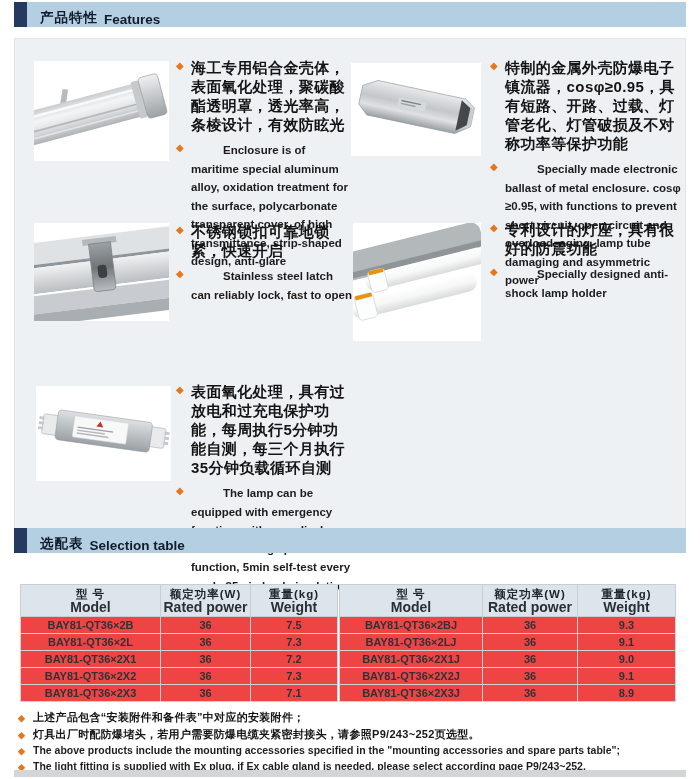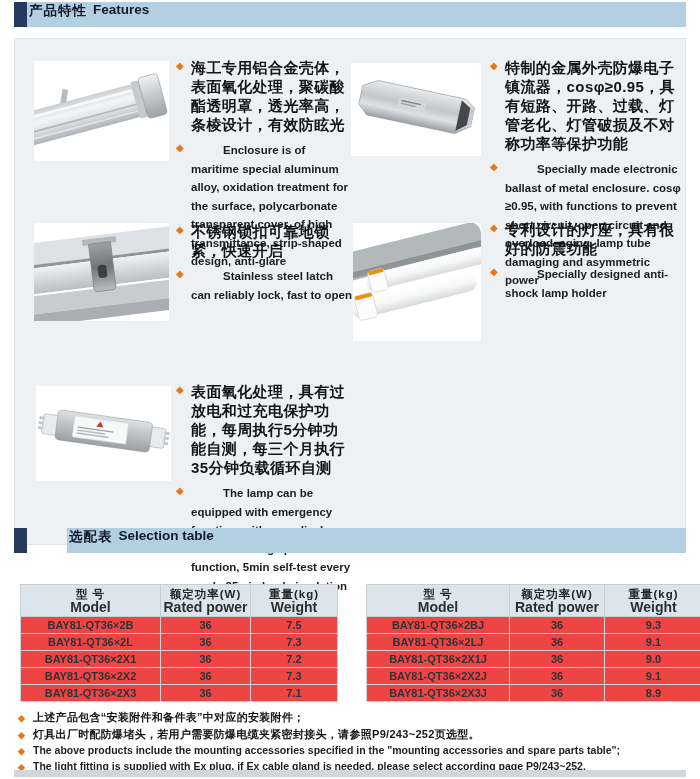--- a/index.html
+++ b/index.html
@@ -3,36 +3,36 @@
 <meta charset="utf-8">
 <style>
   html,body{margin:0;padding:0;background:#fff;}
   #canvas{
     position:relative;width:700px;height:779px;background:#ffffff;overflow:hidden;
     font-family:"Liberation Sans",sans-serif;color:#1b1b1b;
   }
   
   .sec-header{position:absolute;left:14px;width:672px;height:25px;display:flex;}
   .sec-header .sq{width:13px;height:25px;background:#26395e;flex:0 0 13px;}
-  .sec-header .bar{flex:1;background:#b4cfe1;display:flex;align-items:flex-start;padding-left:2px;}
+  .sec-header .bar{flex:1;background:#b4cfe1;display:flex;align-items:flex-end;padding-left:13px;}
   .sec-header .t-zh{font-size:13.5px;font-weight:bold;color:#101c2b;letter-spacing:1px;}
   .sec-header .t-en{font-size:13.5px;font-weight:bold;color:#101c2b;margin-left:6px;}
   
   .features-box{
     position:absolute;left:14px;top:38px;width:672px;height:507px;
     background:#eef1f4;border:1px solid #e2e5e8;box-sizing:border-box;
   }
   .photo{position:absolute;background:#ffffff;display:flex;align-items:center;justify-content:center;}
   .feat-text{position:absolute;}
   .li{position:relative;padding-left:15px;margin-bottom:6px;}
   .li .bullet{position:absolute;left:0;top:2px;font-size:10px;color:#e6771d;}
   .li.zh .txt{font-size:15px;font-weight:bold;line-height:19px;color:#141414;letter-spacing:0.4px;}
   .li.en .txt{font-size:11.5px;font-weight:bold;line-height:15.5px;color:#1c1c1c;margin-left:32px;}
   
-  .tables-wrap{position:absolute;left:20px;top:584px;width:663px;display:flex;gap:28px;}
+  .tables-wrap{position:absolute;left:20px;top:584px;width:663px;display:flex;gap:1px;}
   table.sel-table{border-collapse:collapse;table-layout:fixed;}
   table.sel-table th{
     background:#dce5ec;border:1px solid #c7ced4;padding:2px 0 3px 0;
     font-weight:bold;vertical-align:middle;
   }
   table.sel-table th .h-zh{font-size:11.5px;color:#21262b;line-height:14px;letter-spacing:1px;}
   table.sel-table th .h-en{font-size:14px;color:#2a2f34;line-height:12px;font-weight:bold;}
   table.sel-table td{
     background:#ef4444;border:1px solid #ccd3d8;height:16px;
     font-size:11px;font-weight:bold;color:#2e3338;text-align:center;padding:0 16px;
@@ -229,21 +229,21 @@
         <span class="txt">表面氧化处理，具有过放电和过充电保护功能，每周执行5分钟功能自测，每三个月执行35分钟负载循环自测</span>
       </div>
       <div class="li en">
         <span class="bullet">◆</span>
         <span class="txt">The lamp can be equipped with emergency function, with over-discharge and over-charge protection function, 5min self-test every week, 35min load circulation test every 3 months</span>
       </div>
     </div>
 
   </div>
 
-  <div class="sec-header" style="top:528px;gap:40px;">
+  <div class="sec-header" style="top:528px;">
     <div class="sq"></div>
     <div class="bar">
       <span class="t-zh">选配表</span>
       <span class="t-en">Selection table</span>
     </div>
   </div>
 
   <div class="tables-wrap">
     <table class="sel-table" style="width:317px;">
       <colgroup>

